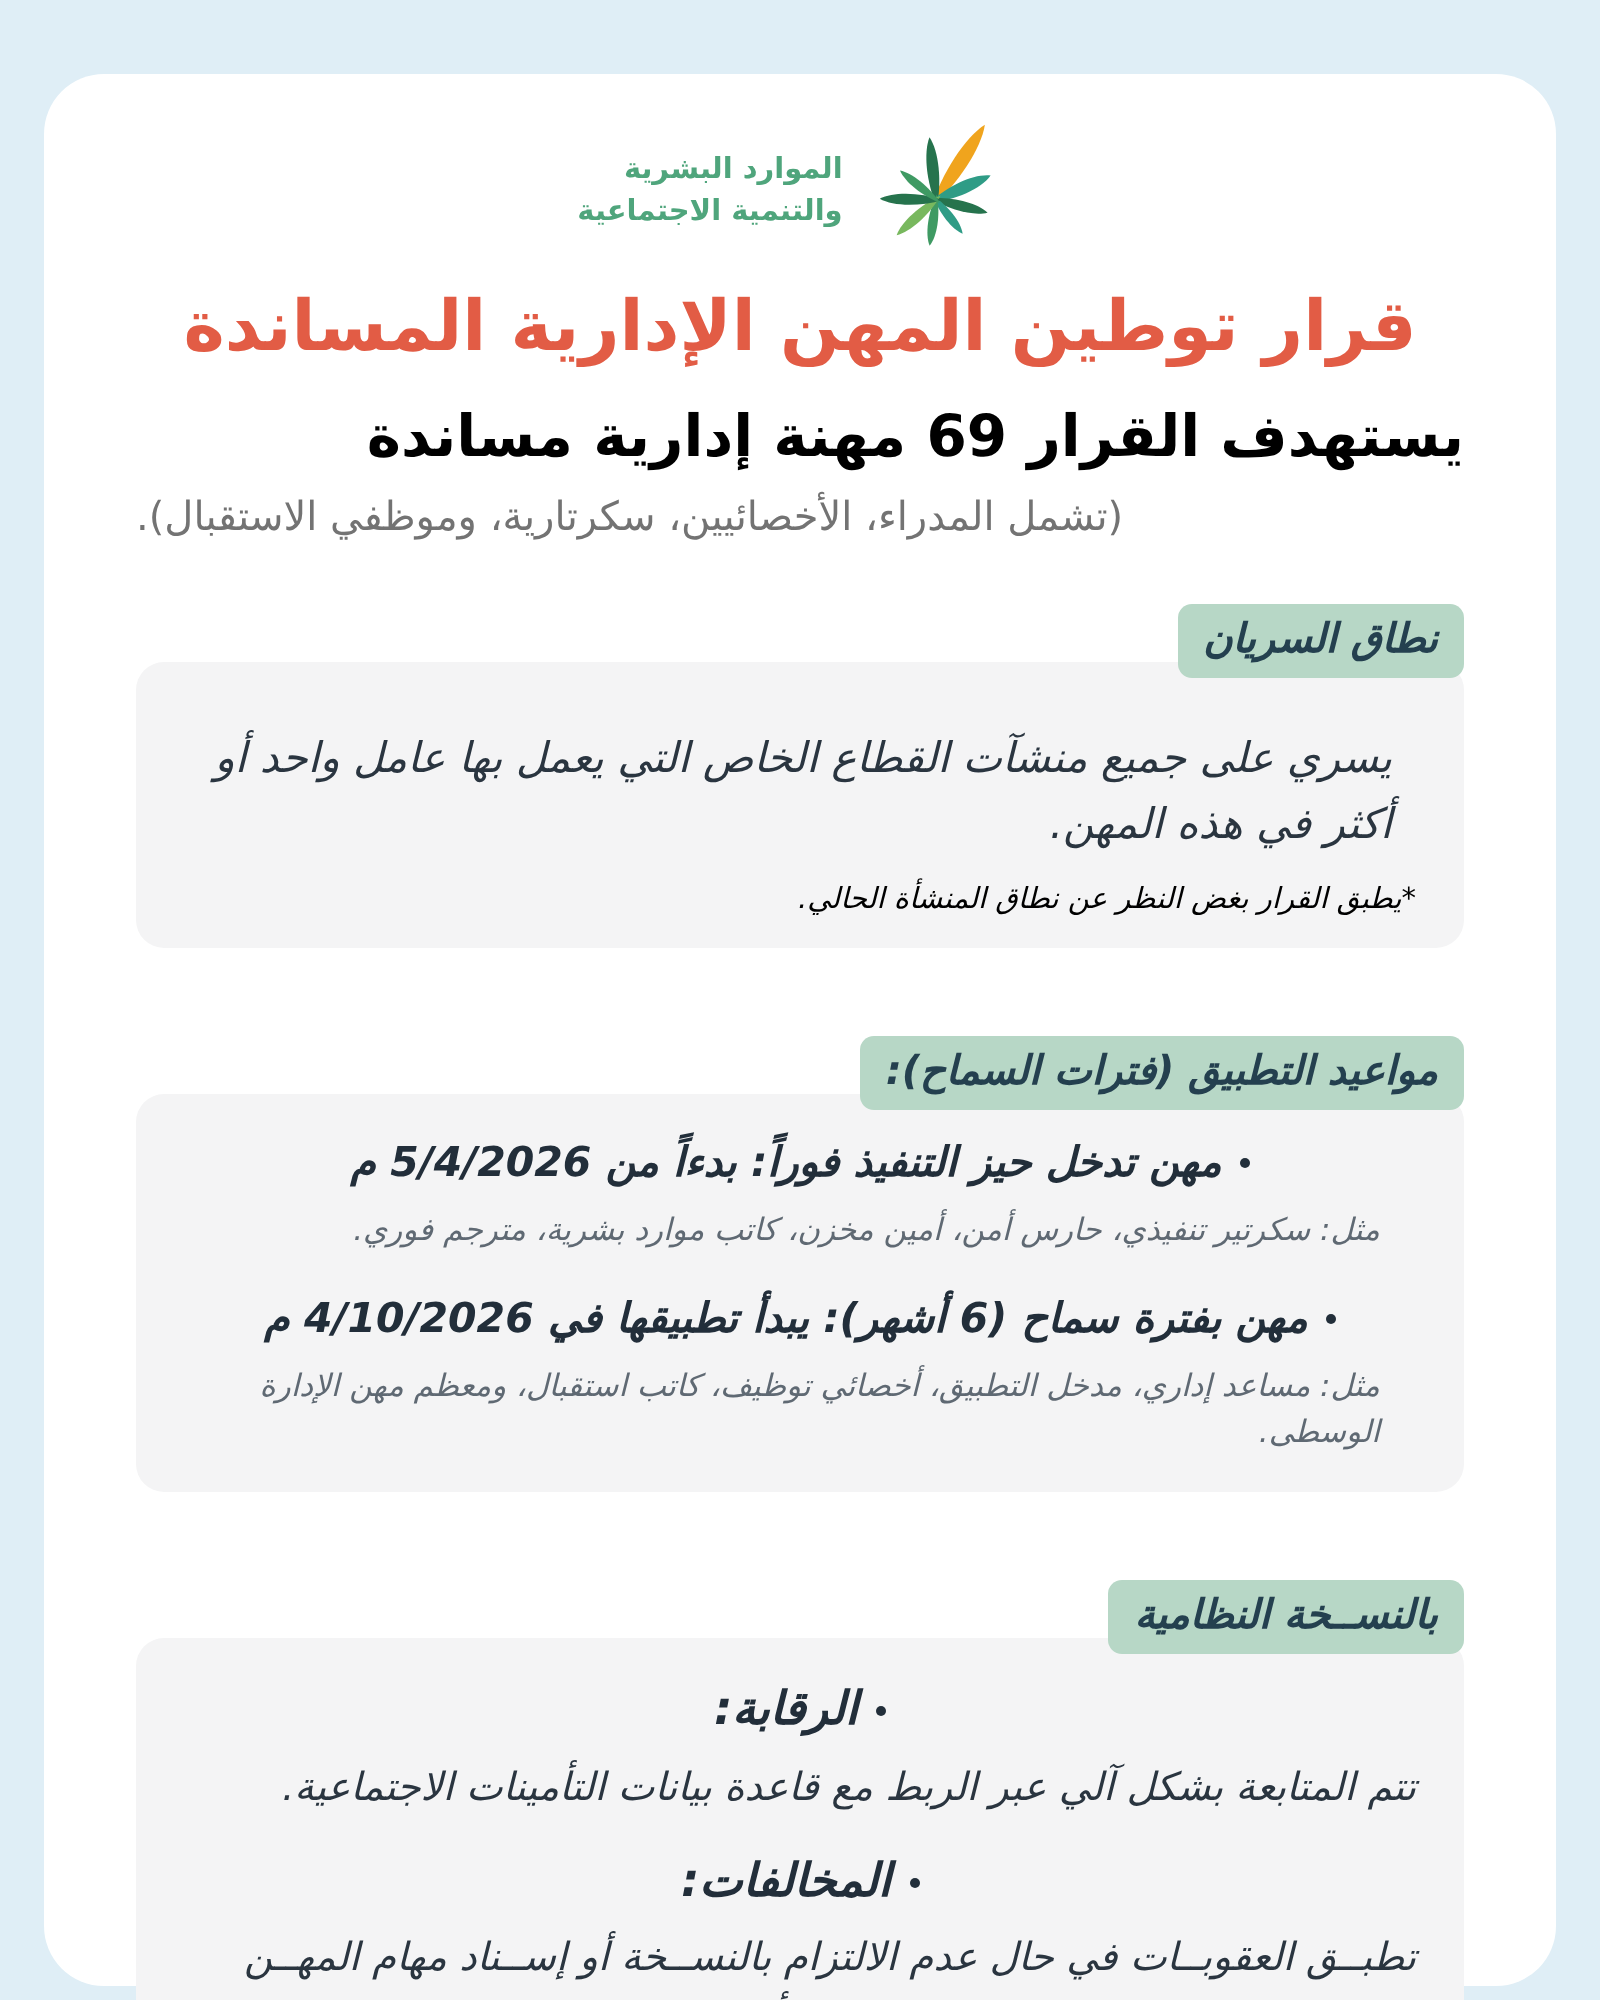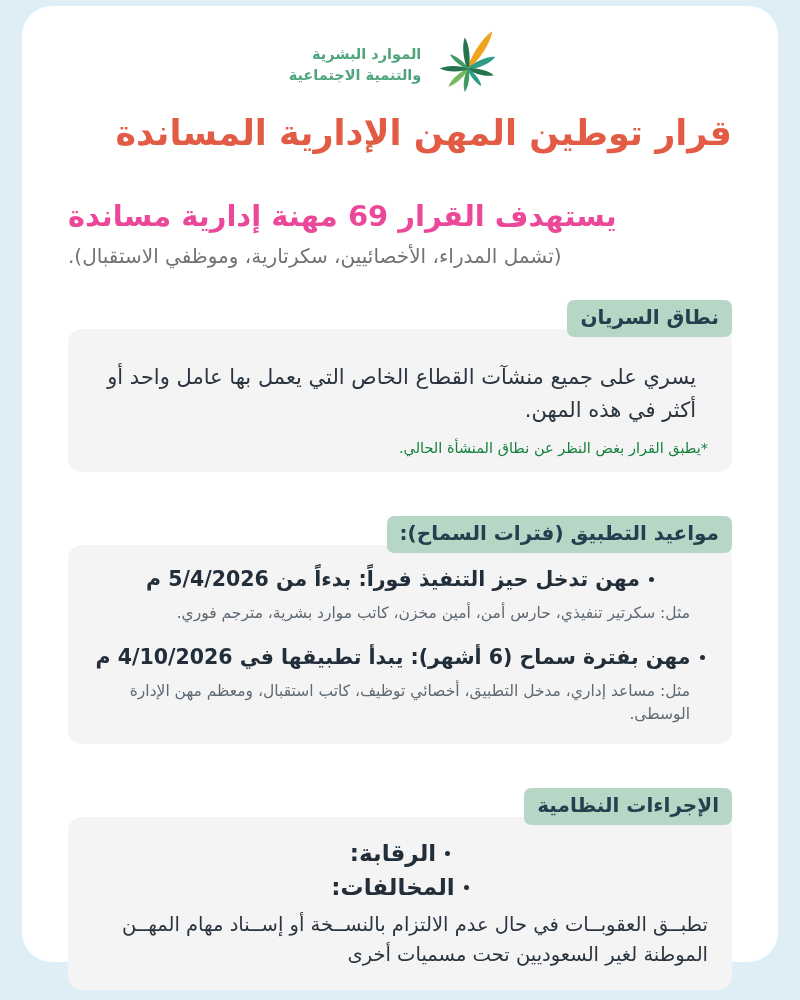--- a/index.html
+++ b/index.html
@@ -2,57 +2,57 @@
 <html lang="ar"><head>
 <meta charset="utf-8">
 <style>
   html,body{margin:0;padding:0;}
   body{
     width:800px;height:1000px;position:relative;overflow:hidden;
     background:#dfeef6;
     font-family:"DejaVu Sans", sans-serif;
   }
   .card{
-    position:absolute;left:22px;top:6px;width:756px;height:956px;
+    position:absolute;left:22px;top:37px;width:756px;height:956px;
     background:#ffffff;border-radius:30px;box-sizing:border-box;
     padding:20px 46px 20px;display:flex;flex-direction:column;
   }
   
   .ministry-logo{display:flex;justify-content:center;align-items:center;gap:8px;height:80px;}
   .ministry-logo .logo-text{
     color:#4fa57c;font-weight:bold;font-size:14.5px;line-height:1.45;text-align:right;
   }
   h1.title{
-    margin:8px 0 17px;text-align:right;color:#e25c45;
+    margin:8px 0 4px;text-align:center;color:#e25c45;
     font-size:35px;font-weight:bold;line-height:1.2;
   }
   h2.subtitle{
-    margin:28px 0 0;text-align:left;color:#ec4899;
+    margin:12px 0 0;text-align:right;color:#000000;
     font-size:29px;font-weight:bold;line-height:1.2;
   }
   p.note{
     margin:10px 0 0;text-align:left;color:#737373;font-size:20px;
   }
   
-  .section{margin-top:32px;}
+  .section{margin-top:32px;font-style:italic;}
   .section + .section{margin-top:44px;}
   .badge-wrap{text-align:right;margin-bottom:-8px;position:relative;z-index:2;}
   .badge{
     display:inline-block;background:#b7d7c6;color:#24404f;
     font-size:20px;font-weight:bold;padding:5px 13px 8px;border-radius:7px;
   }
   .box{
     background:#f4f4f5;border-radius:14px;padding:20px 24px 16px;
     position:relative;z-index:1;text-align:right;
   }
   .box .body-lg{
     margin:12px;color:#2a3540;font-size:21px;line-height:1.6;
   }
   .box .footnote{
-    margin:12px 0 0;color:#15803d;font-size:14.5px;
+    margin:12px 0 0;color:#000000;font-size:14.5px;
   }
   .bullet-line{display:flex;align-items:center;justify-content:center;gap:9px;}
   .bullet-dot{
     width:5px;height:5px;border-radius:50%;background:#222e3a;flex:0 0 auto;
   }
   .b-title{color:#222e3a;font-size:20.5px;font-weight:bold;line-height:1.45;margin:0;}
   .b-sub{
     margin:7px 18px 18px 0;color:#5f6973;font-size:15.5px;line-height:1.5;
   }
   .b-sub.last{margin-bottom:2px;}
@@ -114,27 +114,28 @@
       <div class="bullet-line">
         <span class="bullet-dot"></span>
         <p class="b-title">مهن بفترة سماح (6 أشهر): يبدأ تطبيقها في 4/10/2026 م</p>
       </div>
       <p class="b-sub last">مثل: مساعد إداري، مدخل التطبيق، أخصائي توظيف، كاتب استقبال، ومعظم مهن الإدارة الوسطى.</p>
     </div>
   </section>
 
   <section class="section" dir="rtl">
     <div class="badge-wrap">
-      <span class="badge">الإجراءات النظامية</span>
+      <span class="badge">بالنســخة النظامية</span>
     </div>
     <div class="box">
       <div class="bullet-line">
         <span class="bullet-dot"></span>
         <p class="b-title p-title">الرقابة:</p>
       </div>
+      <p class="p-body">تتم المتابعة بشكل آلي عبر الربط مع قاعدة بيانات التأمينات الاجتماعية.</p>
       <div class="bullet-line">
         <span class="bullet-dot"></span>
         <p class="b-title p-title">المخالفات:</p>
       </div>
       <p class="p-body last">تطبــق العقوبــات في حال عدم الالتزام بالنســخة أو إســناد مهام المهــن الموطنة لغير السعوديين تحت مسميات أخرى</p>
     </div>
   </section>
 
 </div>
 

